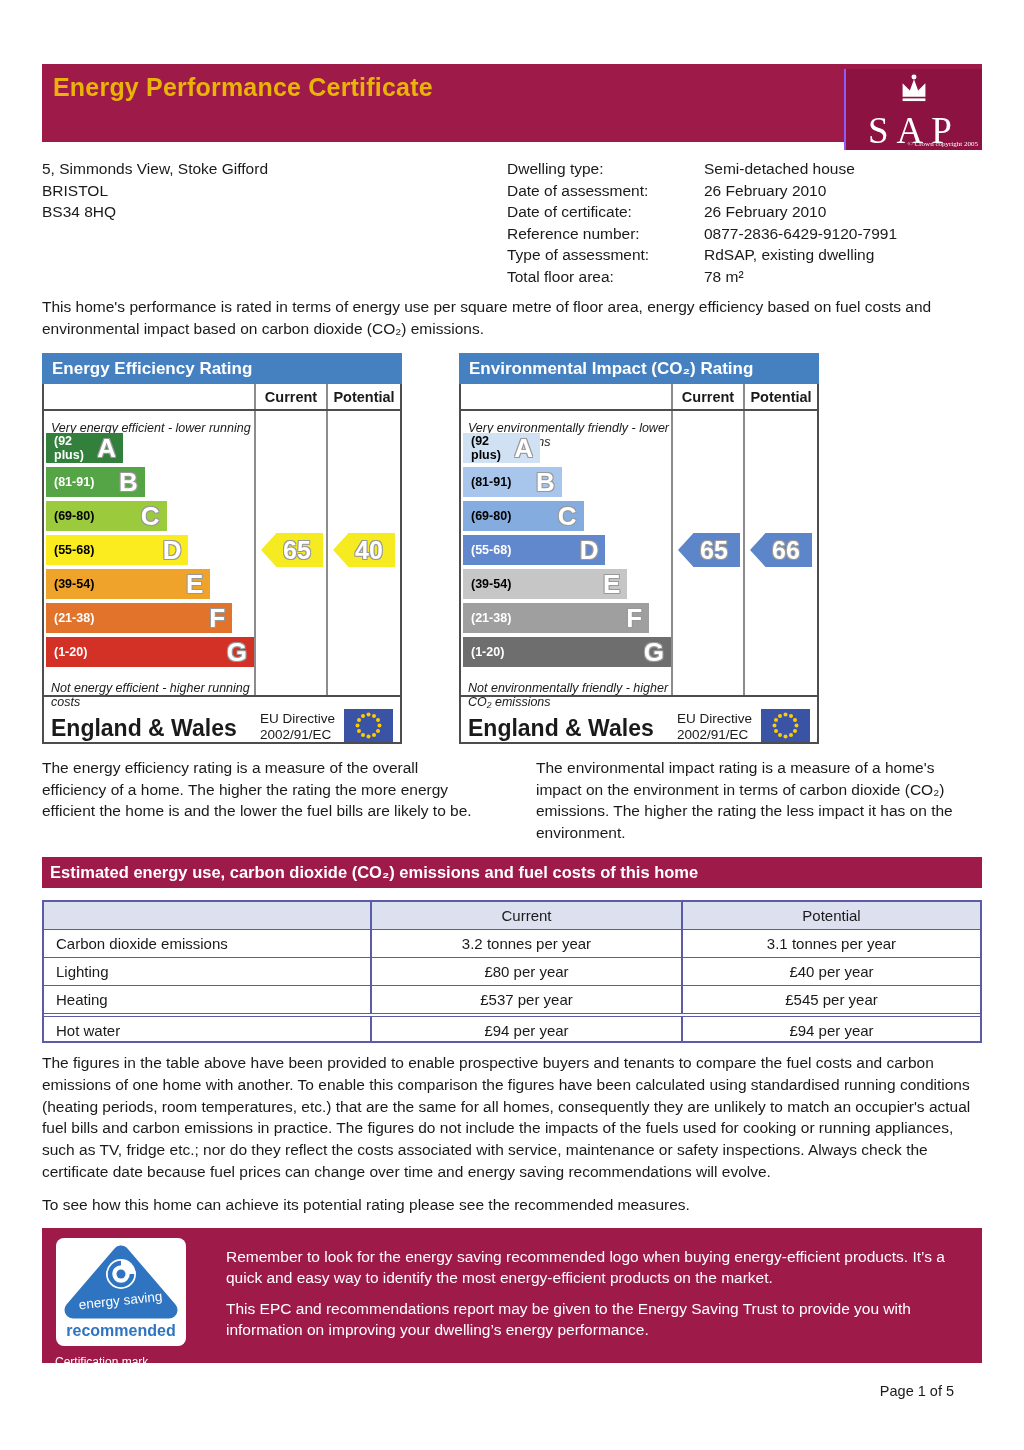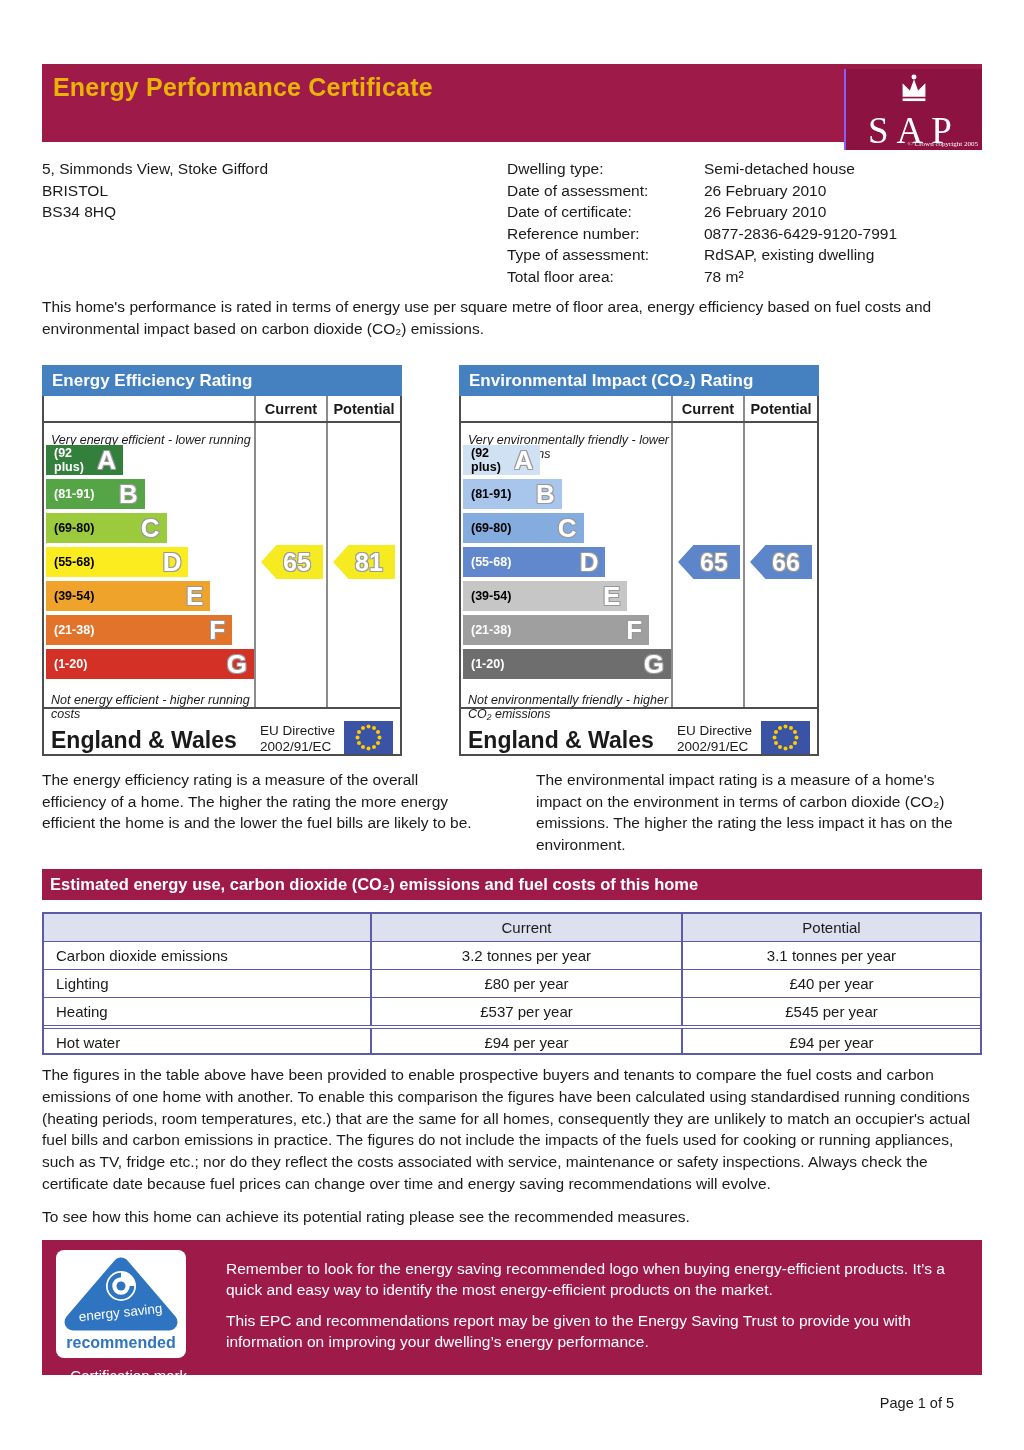--- a/index.html
+++ b/index.html
@@ -28,21 +28,21 @@
 
   
   .info-row { display:flex; margin-top:16px; }
   .address { flex:1; font-size:15.5px; line-height:21.5px; }
   .details { width:475px; display:grid; grid-template-columns:197px 1fr; font-size:15.5px; line-height:21.5px; }
 
   .intro { margin-top:9px; font-size:15.5px; line-height:22px; width:935px; }
 
   
   .charts-row { display:flex; margin-top:13px; gap:57px; }
-  .chart { width:360px;margin-top:12px; }
+  .chart { width:360px; }
   .chart-title { height:31px; background:var(--chart_blue); color:#fff; font-size:17px; font-weight:bold; line-height:31px; padding-left:10px; }
   .chart-frame { border:2px solid #4d4d4d; border-top:0; background:#fff; }
   .chart-head { display:flex; height:27px; border-bottom:2px solid #4d4d4d; }
   .head-spacer { flex:1; }
   .col-cur { width:72px; border-left:2px solid #8c8c8c; }
   .col-pot { width:74px; border-left:2px solid #8c8c8c; }
   .chart-head .col-cur, .chart-head .col-pot { font-size:14.5px; font-weight:bold; text-align:center; line-height:26px; }
   .chart-body { display:flex; }
   .bands-area { flex:1; padding:0 0 2px 2px; }
   .chart-note { font-style:italic; font-size:12.5px; padding:10px 2px 3px 5px; height:22px; }
@@ -80,21 +80,21 @@
   .cost-c0 { width:326px; padding-left:12px; line-height:27px; }
   .cost-c1 { width:311px; border-left:2px solid var(--table_border); text-align:center; line-height:27px; }
   .cost-c2 { flex:1; border-left:2px solid var(--table_border); text-align:center; line-height:27px; }
 
   .figures-note { margin-top:9px; font-size:15.5px; line-height:21.8px; width:940px; }
   .potential-note { margin-top:13px; font-size:15.5px; }
 
   
   .footer-box { margin-top:14px; background:var(--crimson); display:flex; padding:9px 14px 8px 13px; height:135px; }
   .logo-col { width:150px; }
-  .logo-caption { color:#fff; font-size:15px; text-align:right; width:132px; margin-top:4px; }
+  .logo-caption { color:#fff; font-size:12px; text-align:left; width:132px; margin-top:4px; }
   .footer-text { flex:1; color:#fff; font-size:15.5px; line-height:21.5px; padding:9px 0 0 21px; }
   .footer-text p { margin-bottom:9px; }
 
   .page-num { text-align:right; padding-right:28px; margin-top:20px; font-size:14.5px; }
 </style>
 </head>
 <body>
 
 <div class="page">
 
@@ -192,21 +192,21 @@
               </div>
             <div class="chart-note">Not energy efficient - higher running costs</div>
           </div>
           <div class="col-cur rating-col">
             <div class="arrow" style="background: rgb(246, 235, 32);">
                 <span>65</span>
               </div>
           </div>
           <div class="col-pot rating-col">
             <div class="arrow" style="background: rgb(246, 235, 32);">
-                <span>81</span>
+                <span>40</span>
               </div>
           </div>
         </div>
         <div class="chart-footer">
           <span class="region">England &amp; Wales</span>
           <span class="directive">
             <span>EU Directive</span><br>
             <span>2002/91/EC</span>
           </span>
           <svg class="euflag" width="49" height="33" viewBox="0 0 49 33">

